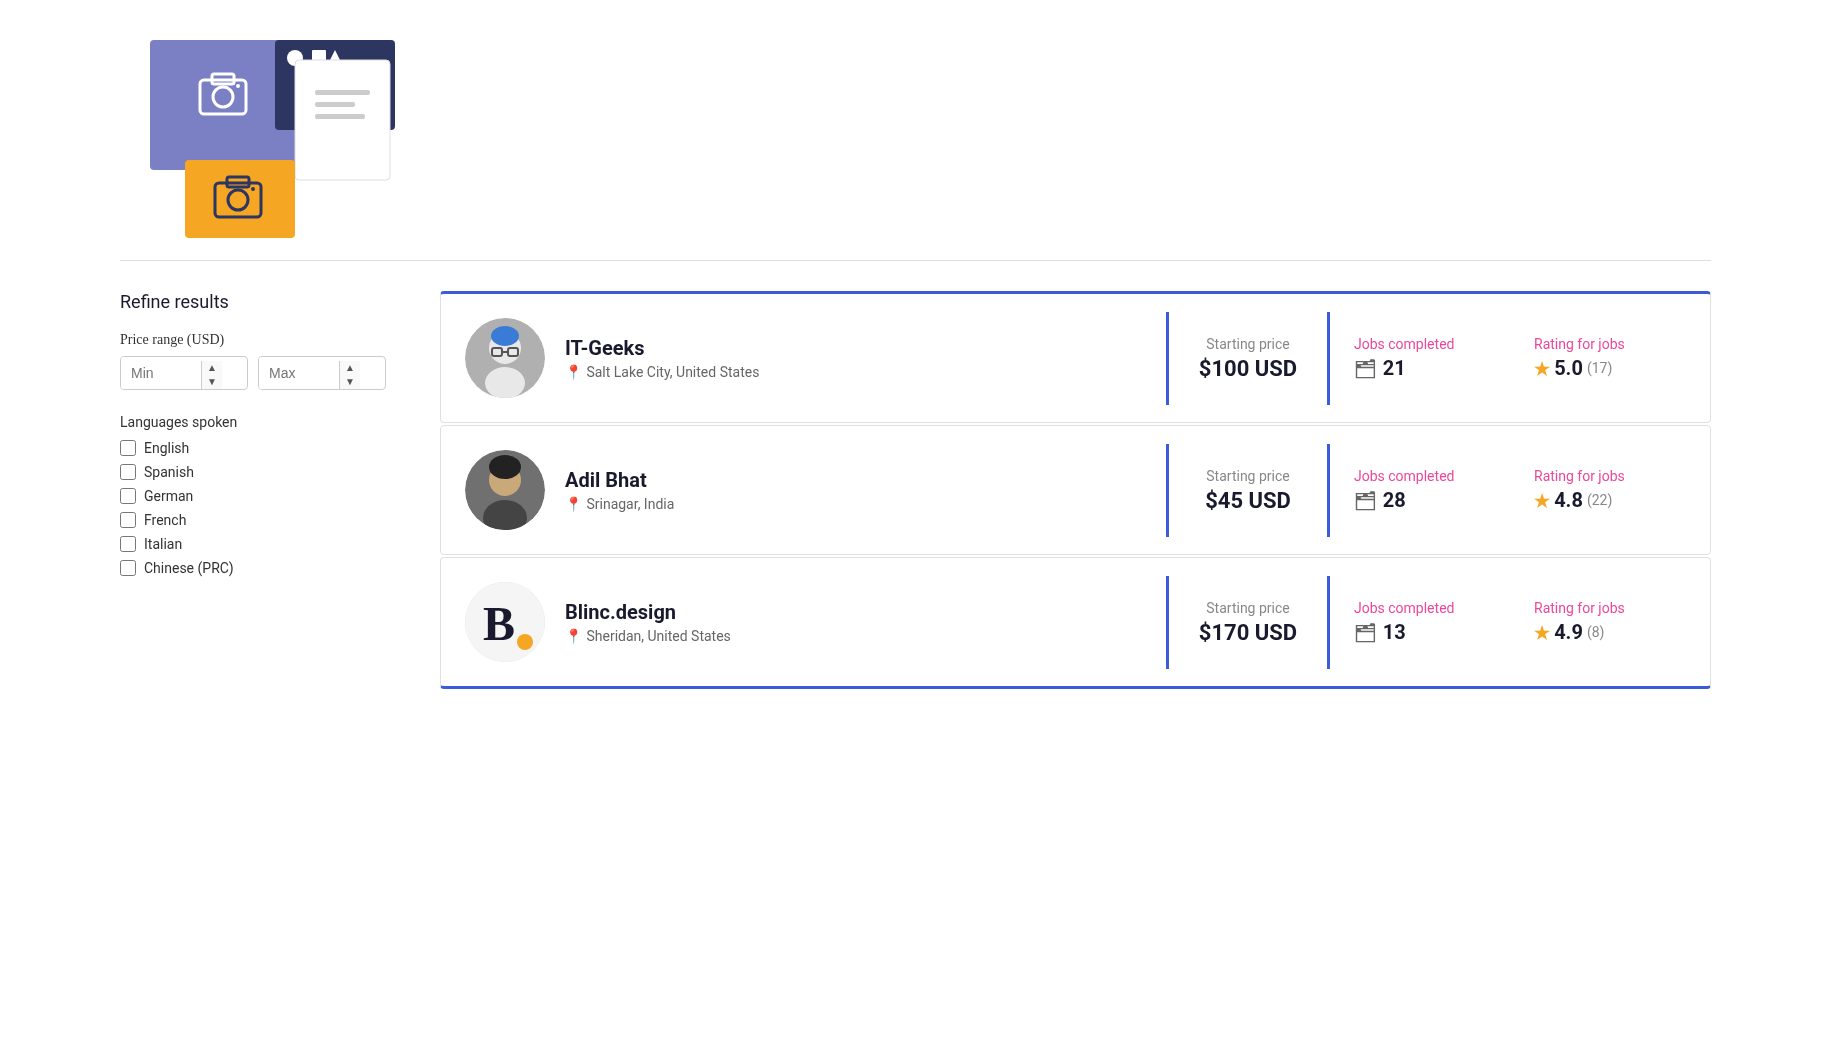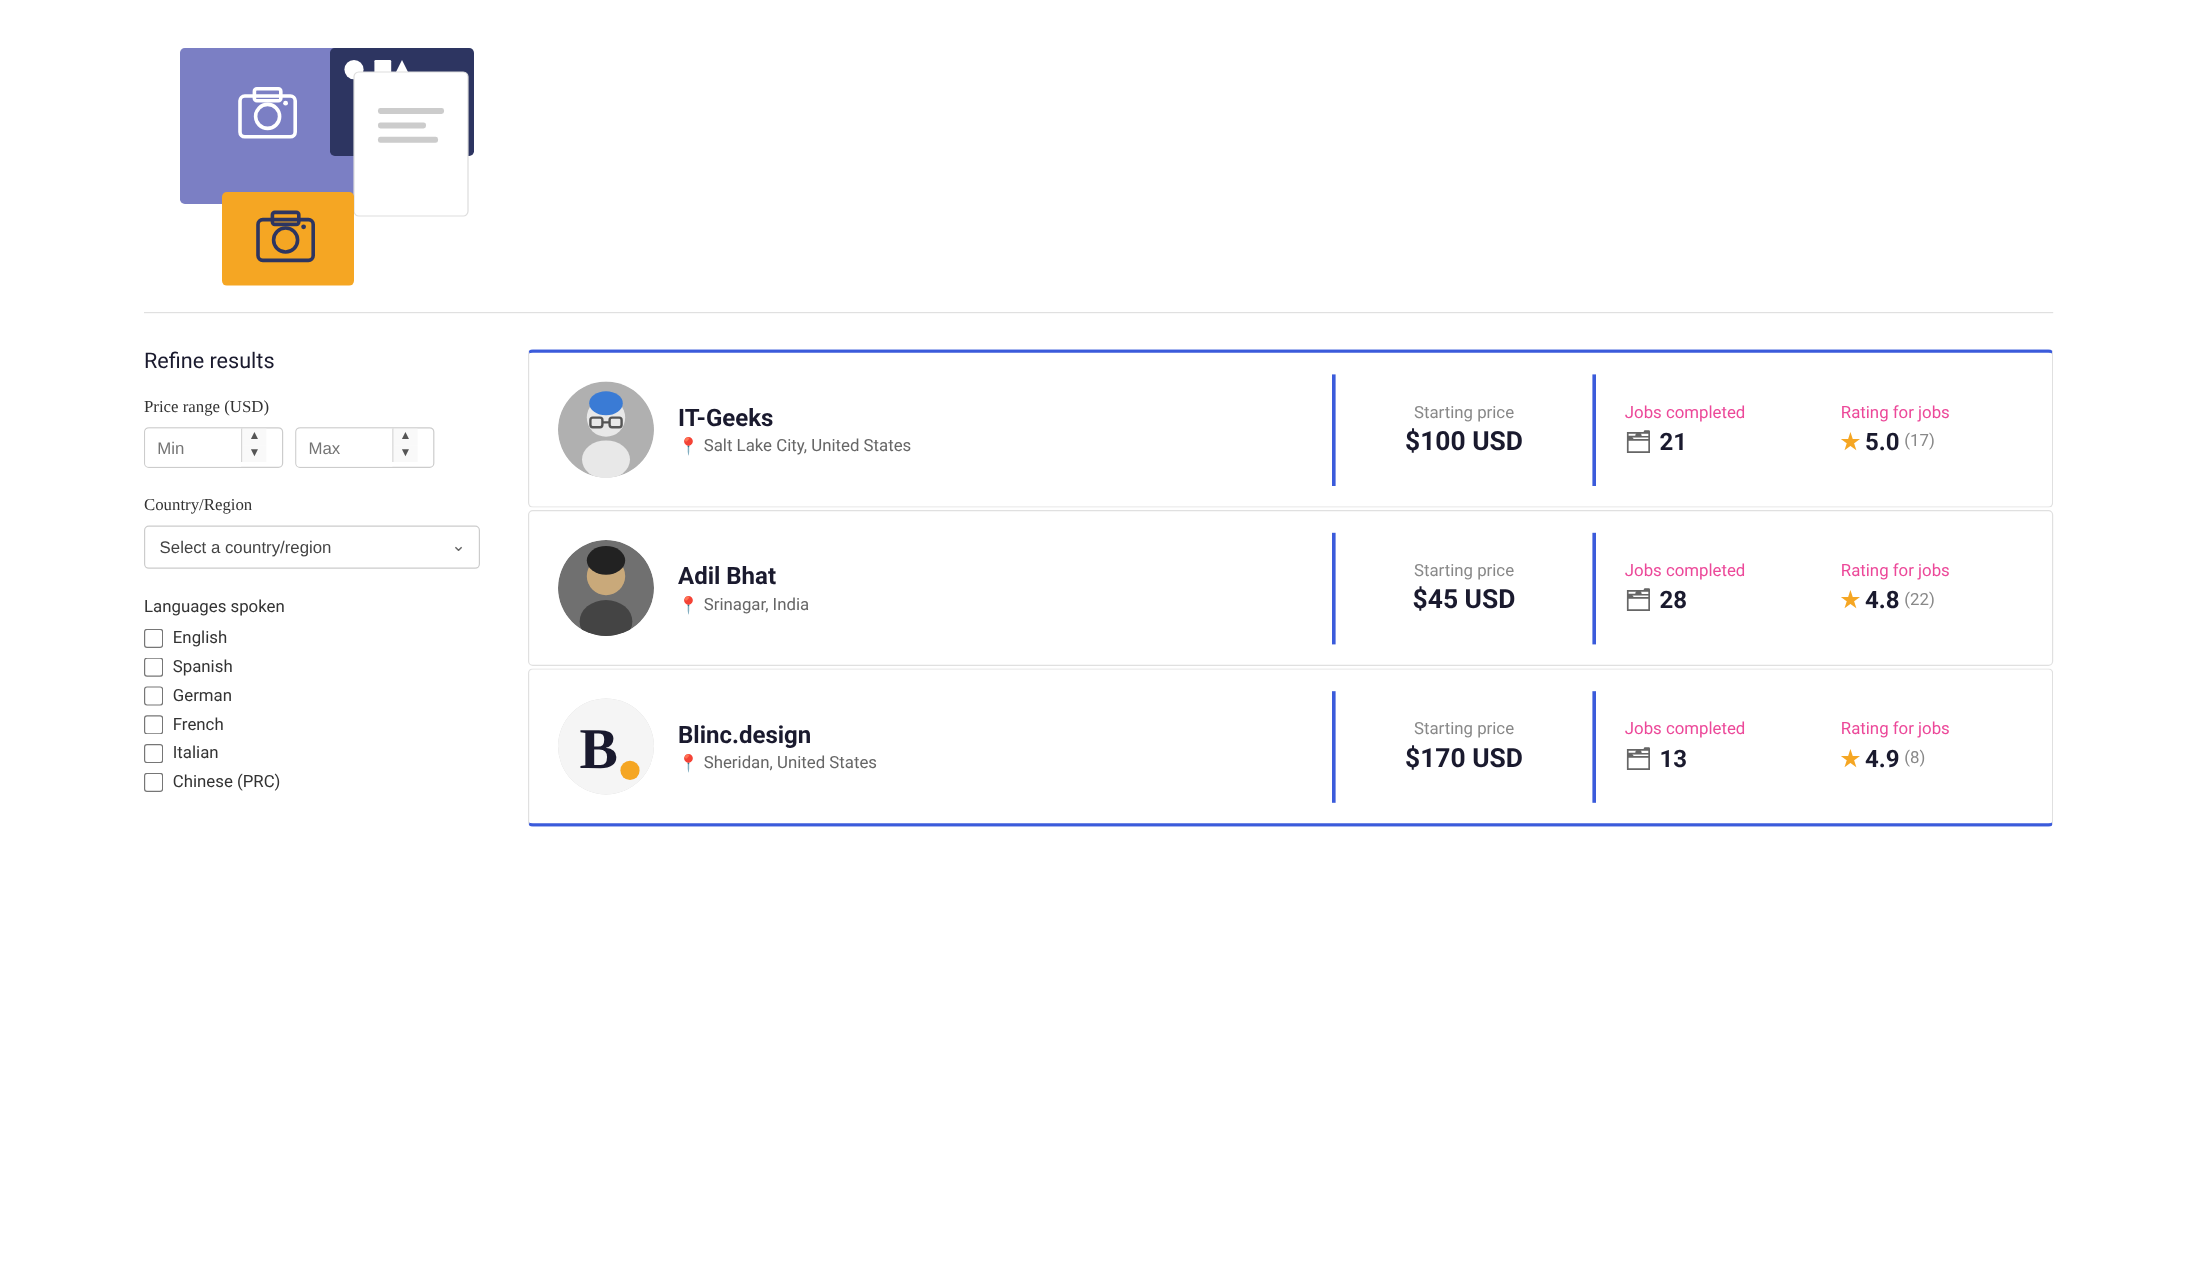--- a/index.html
+++ b/index.html
@@ -85,25 +85,25 @@
       font-weight: 500;
       font-family: Liberation Serif, serif;
     }
     .price-range {
       display: flex;
       gap: 10px;
       align-items: center;
     }
     .price-input-wrap {
       display: flex;
-      align-items: flex-start;
+      align-items: flex-end;
       border: 1px solid #ccc;
       border-radius: 4px;
       overflow: hidden;
-      width: 116px;
+      width: 128px;
     }
     .price-input {
       border: none;
       outline: none;
       padding: 8px 10px;
       font-size: 14px;
       width: 80px;
       color: #888;
     }
     .price-spinners {
@@ -216,21 +216,21 @@
       align-items: center;
       gap: 4px;
     }
     .location-icon {
       font-size: 14px;
       color: #666;
     }
 
     
     .price-column {
-      width: 220px;
+      width: 164px;
       padding: 24px;
       text-align: center;
       flex-shrink: 0;
     }
     .price-column.highlighted {
       border-left: 3px solid #3b5bdb;
       border-right: 3px solid #3b5bdb;
     }
     .price-label {
       font-size: 14px;
@@ -349,28 +349,20 @@
         <div class="price-input-wrap">
           <input type="text" class="price-input" placeholder="Max" style="">
           <div class="price-spinners">
             <button class="price-spinner-btn">▲</button>
             <button class="price-spinner-btn">▼</button>
           </div>
         </div>
       </div>
     </div>
 
-    <div class="filter-section">
-      <div class="filter-label">Country/Region</div>
-      <div class="select-wrap">
-        <select class="country-select">
-          <option value="">Select a country/region</option>
-        </select>
-      </div>
-    </div>
 
     <div class="filter-section">
       <div class="languages-title">Languages spoken</div>
       <div id="language-checkboxes">
 
       <div class="checkbox-item">
       <input type="checkbox" id="lang-english" style="">
       <label for="lang-english">English</label>
     </div>
           <div class="checkbox-item">

